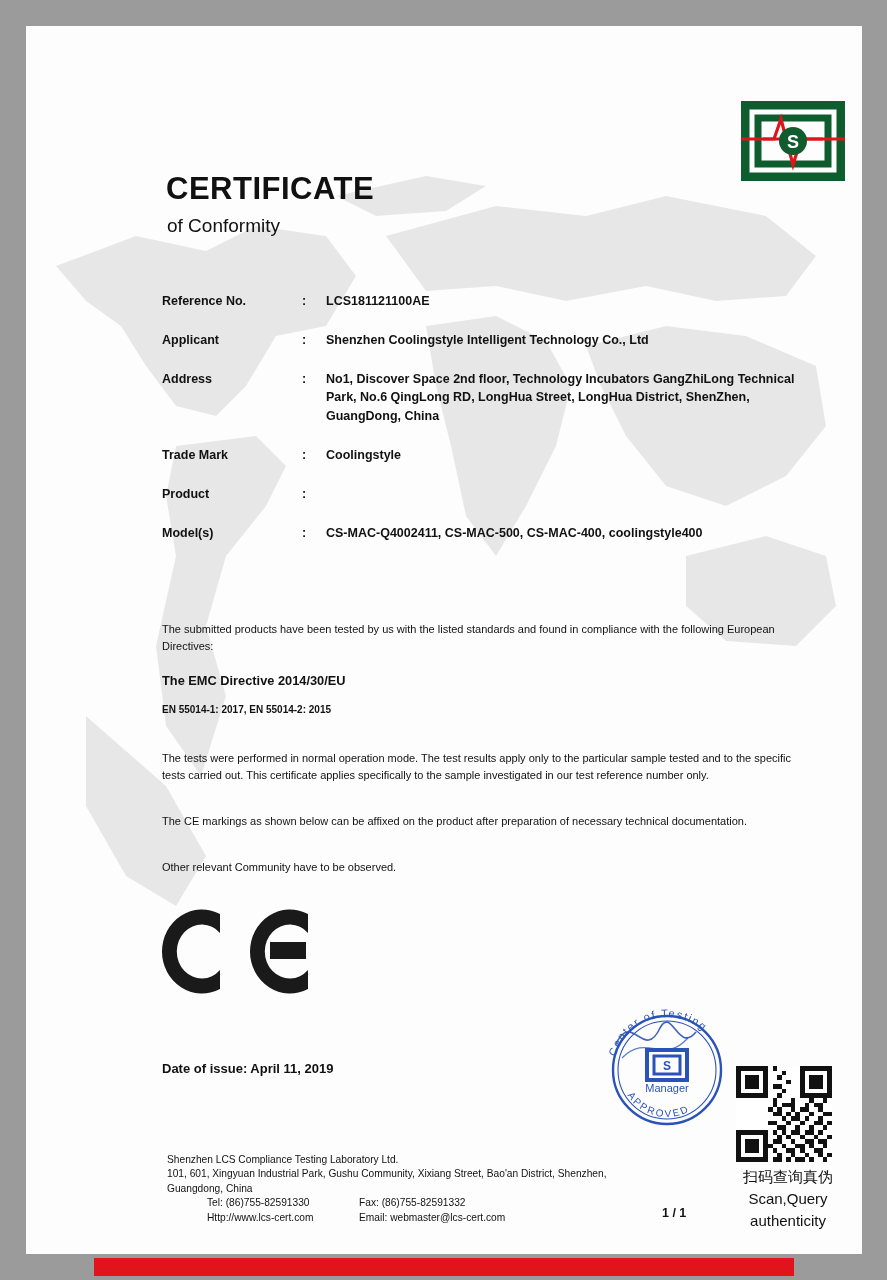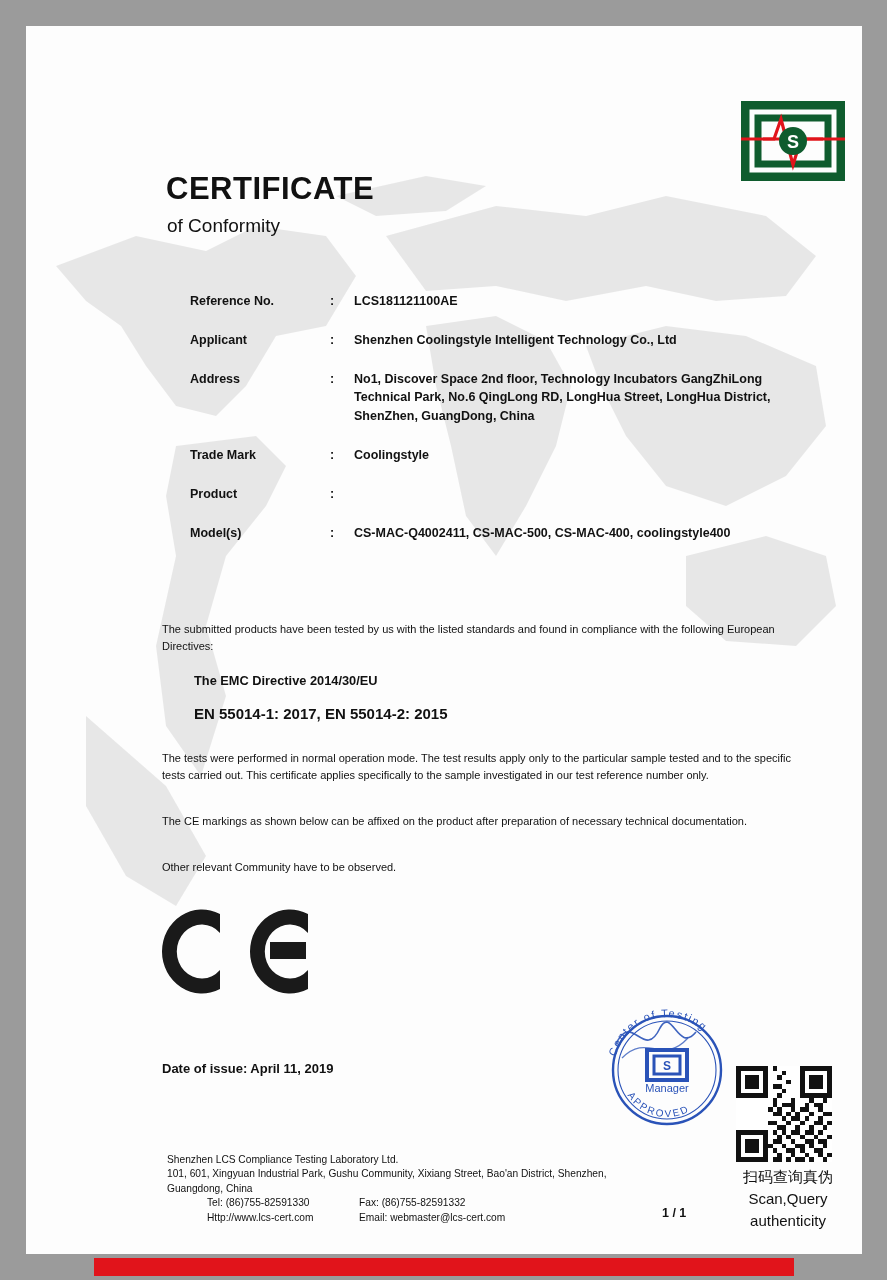--- a/index.html
+++ b/index.html
@@ -85,36 +85,35 @@
     top: 266px;
     width: 660px;
   }
   .frow {
     display: flex;
     margin-bottom: 21px;
     font-size: 12.5px;
     font-weight: bold;
     color: #111;
     line-height: 1.45;
-    margin-left: 28px;
   }
   .flabel { width: 140px; flex: 0 0 140px; }
   .fcolon { width: 24px; flex: 0 0 24px; }
   .fvalue { flex: 1 1 auto; }
 
   
   .para {
     position: absolute;
     left: 136px;
     width: 640px;
     font-size: 11px;
     color: #111;
     line-height: 1.55;
   }
-  .bold { font-weight: bold; margin-left: 32px; }
+  .bold { font-weight: bold; }
 
   
   .ce {
     position: absolute;
     left: 132px;
     top: 878px;
     width: 160px;
     height: 95px;
   }
 
@@ -252,21 +251,21 @@
       </div>
       <div class="frow">
         <div class="flabel">Model(s)</div>
         <div class="fcolon">:</div>
         <div class="fvalue">CS-MAC-Q4002411, CS-MAC-500, CS-MAC-400, coolingstyle400</div>
       </div>
     </div>
 
     <div class="para" style="top:595px; width:635px;">The submitted products have been tested by us with the listed standards and found in compliance with the following European Directives:</div>
     <div class="para bold" style="top:645px; font-size:12.8px;">The EMC Directive 2014/30/EU</div>
-    <div class="para bold" style="top:676px; font-size:15px;">EN 55014-1: 2017, EN 55014-2: 2015</div>
+    <div class="para bold" style="top:676px; font-size:10px;">EN 55014-1: 2017, EN 55014-2: 2015</div>
 
     <div class="para" style="top:724px; width:645px;">The tests were performed in normal operation mode. The test results apply only to the particular sample tested and to the specific tests carried out. This certificate applies specifically to the sample investigated in our test reference number only.</div>
     <div class="para" style="top:787px; width:620px;">The CE markings as shown below can be affixed on the product after preparation of necessary technical documentation.</div>
     <div class="para" style="top:833px;">Other relevant Community have to be observed.</div>
 
     <svg class="ce" viewBox="0 0 160 95">
       <path d="M62,10 A40,42 0 1,0 62,85 L62,66 A25,27 0 1,1 62,29 Z" fill="#1a1a1a"></path>
       <path d="M150,10 A40,42 0 1,0 150,85 L150,66 A25,27 0 1,1 150,29 Z" fill="#1a1a1a"></path>
       <rect x="112" y="38" width="36" height="17" fill="#1a1a1a"></rect>
     </svg>

